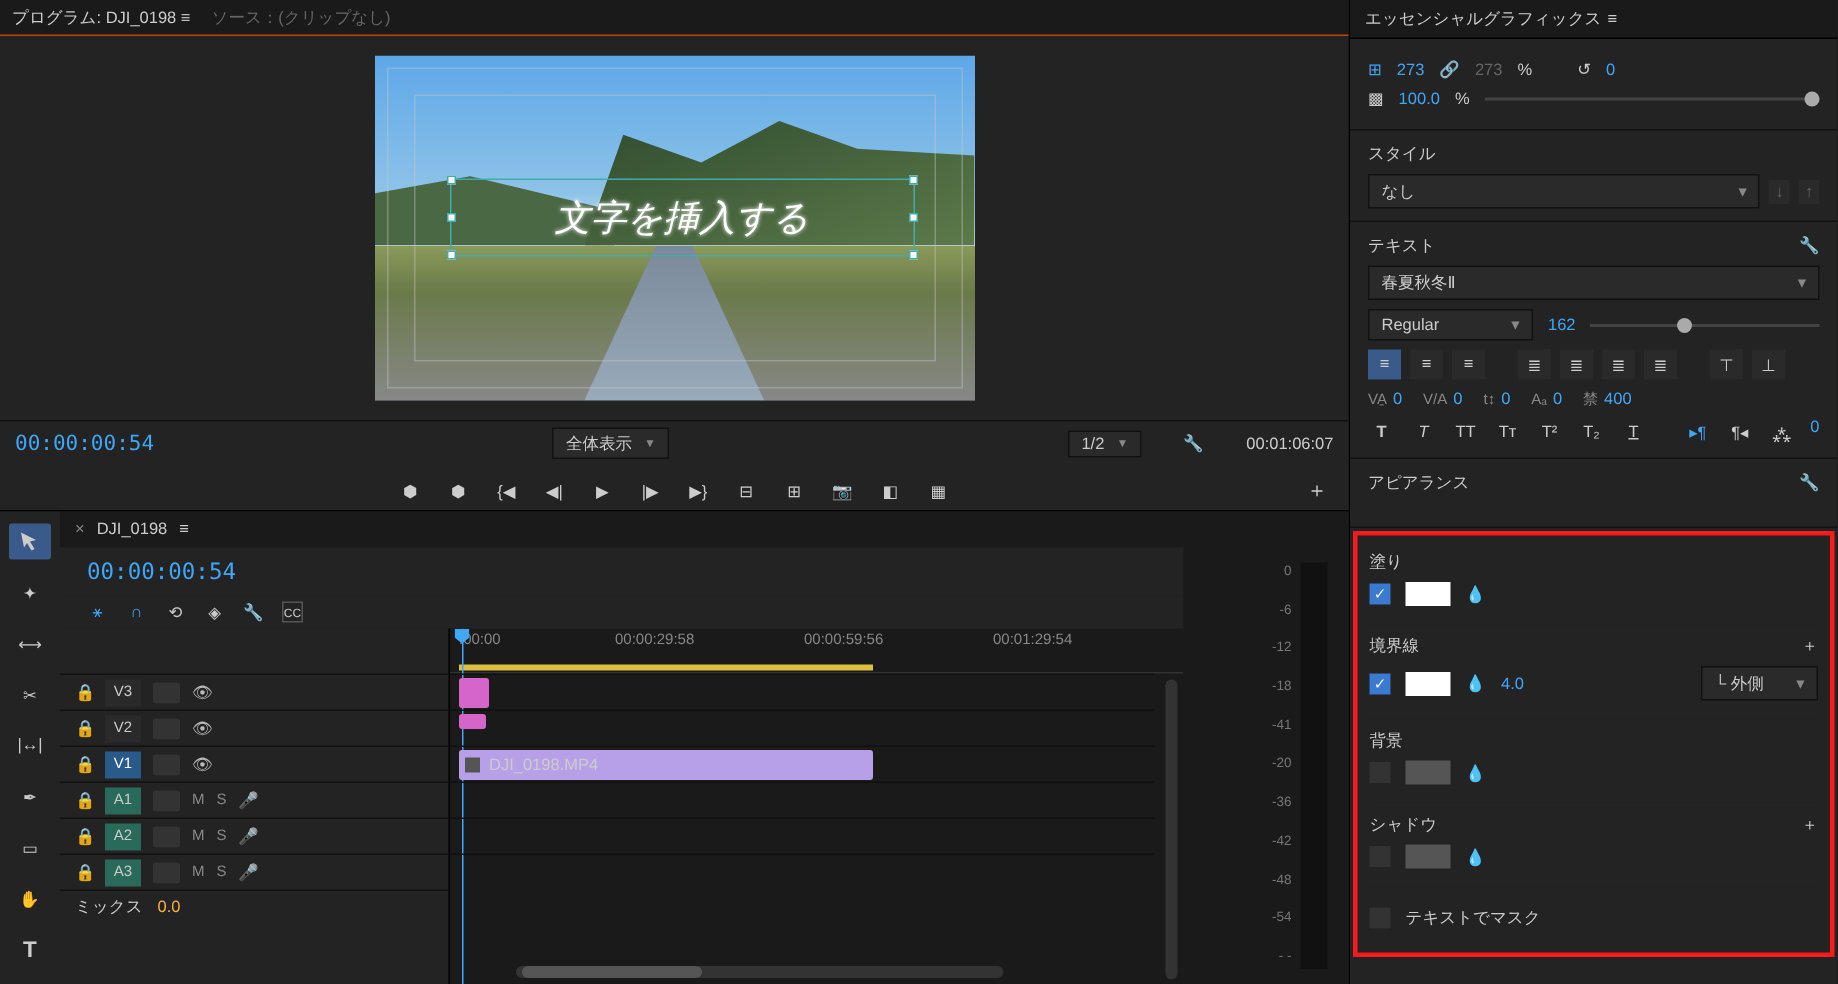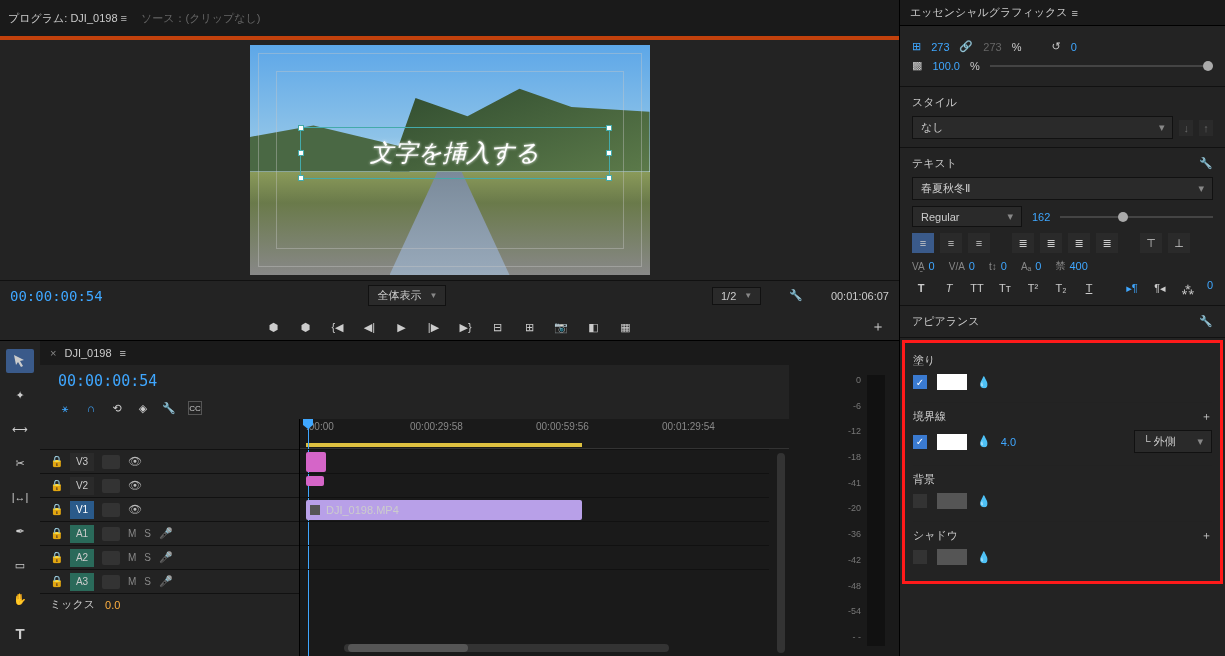--- a/index.html
+++ b/index.html
@@ -1,20 +1,20 @@
 <!DOCTYPE html>
 <html><head>
 <meta charset="utf-8">
 <style>
 *{box-sizing:border-box;margin:0;padding:0;font-family:"Hiragino Kaku Gothic Pro","Meiryo",sans-serif;font-size:11px;color:#ccc;user-select:none}
 body{background:#1e1e1e;width:1225px;height:656px;overflow:hidden;position:relative}
 .app{display:flex;width:100%;height:100%}
 .left-col{width:900px;display:flex;flex-direction:column;border-right:1px solid #000}
 .right-col{flex:1;background:#232323;display:flex;flex-direction:column}
-.tabbar{height:40px;display:flex;align-items:center;gap:14px;padding:0 8px;background:#1a1a1a;border-bottom:4px solid #c2410c}
+.tabbar{height:24px;display:flex;align-items:center;gap:14px;padding:0 8px;background:#1a1a1a;border-bottom:1px solid #c2410c}
 .tabitem{color:#bbb;font-size:11px}
 .tabitem.dim{color:#666}
 .program{flex:0 0 340px;background:#232323;position:relative;display:flex;flex-direction:column}
 .viewer-area{flex:1;display:flex;align-items:center;justify-content:center;position:relative}
 .viewer{width:400px;height:230px;position:relative;overflow:hidden}
 .sky{position:absolute;inset:0;background:linear-gradient(180deg,#5da7e8 0%,#8ec3e8 40%,#cde6f3 55%)}
 .mtn{position:absolute;bottom:45%;left:35%;right:0;height:40%;background:linear-gradient(160deg,#2e4a2e,#5c7a4a);clip-path:polygon(0 100%,10% 20%,30% 40%,50% 10%,70% 30%,100% 35%,100% 100%)}
 .mtn2{position:absolute;bottom:45%;left:0;right:60%;height:25%;background:#4a6844;clip-path:polygon(0 100%,0 40%,40% 20%,100% 60%,100% 100%)}
 .ground{position:absolute;bottom:0;left:0;right:0;height:45%;background:linear-gradient(180deg,#8a9a5a 0%,#6a7a4a 30%,#888 100%)}
 .river{position:absolute;bottom:0;left:35%;width:30%;height:45%;background:linear-gradient(180deg,#7a8a9a,#9ab);clip-path:polygon(40% 0,60% 0,100% 100%,0 100%)}
@@ -406,21 +406,21 @@
           <span class="sbtn">T²</span>
           <span class="sbtn">T₂</span>
           <span class="sbtn" style="text-decoration:underline">T</span>
           <span style="flex:1"></span>
           <span class="sbtn" style="color:#3fa7ff">▸¶</span>
           <span class="sbtn">¶◂</span>
           <span class="sbtn">⁂</span>
             <span class="bluev">0</span>
         </div>
       </div>
-      <div class="panel-section" style="position:relative;padding-bottom:2px">
+      <div class="panel-section" style="position:relative;padding-bottom:16px">
         <div class="sec-title">
             <span>アピアランス</span>
             <span>🔧</span>
           </div>
       </div>
       <div class="appearance">
         <div class="app-row">
           <div class="app-head">
               <span>塗り</span>
             </div>
@@ -461,16 +461,22 @@
           <div class="app-head">
               <span>シャドウ</span>
               <span>＋</span>
             </div>
           <div class="prop-row">
               <span class="ck off">✓</span>
               <span class="swatch dark"></span>
               <span>💧</span>
             </div>
         </div>
+        <div class="app-row">
+          <div class="prop-row">
+              <span class="ck off">✓</span>
+              <span>テキストでマスク</span>
+            </div>
+        </div>
       </div>
     </div>
   </div>
 </div>
 
 </body></html>

